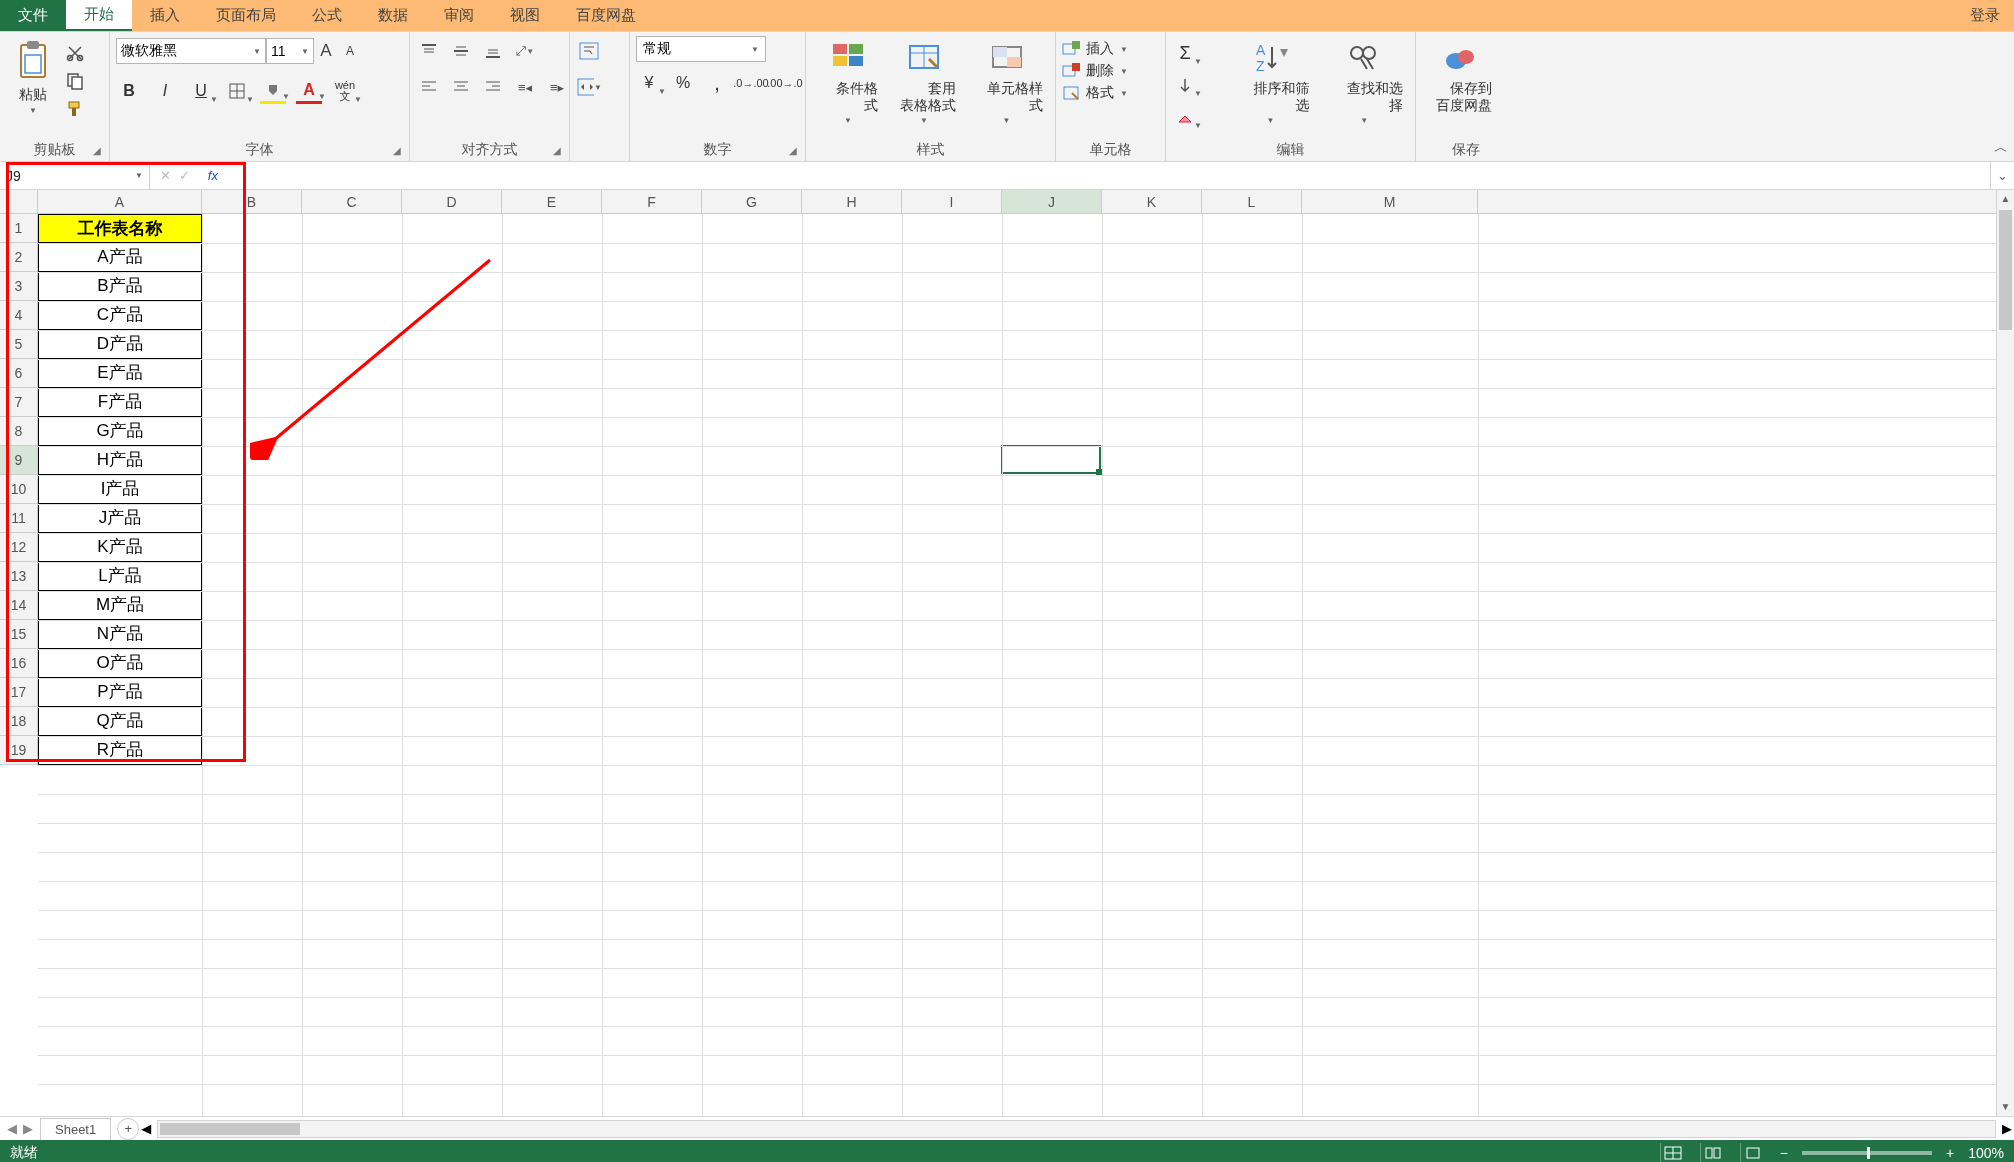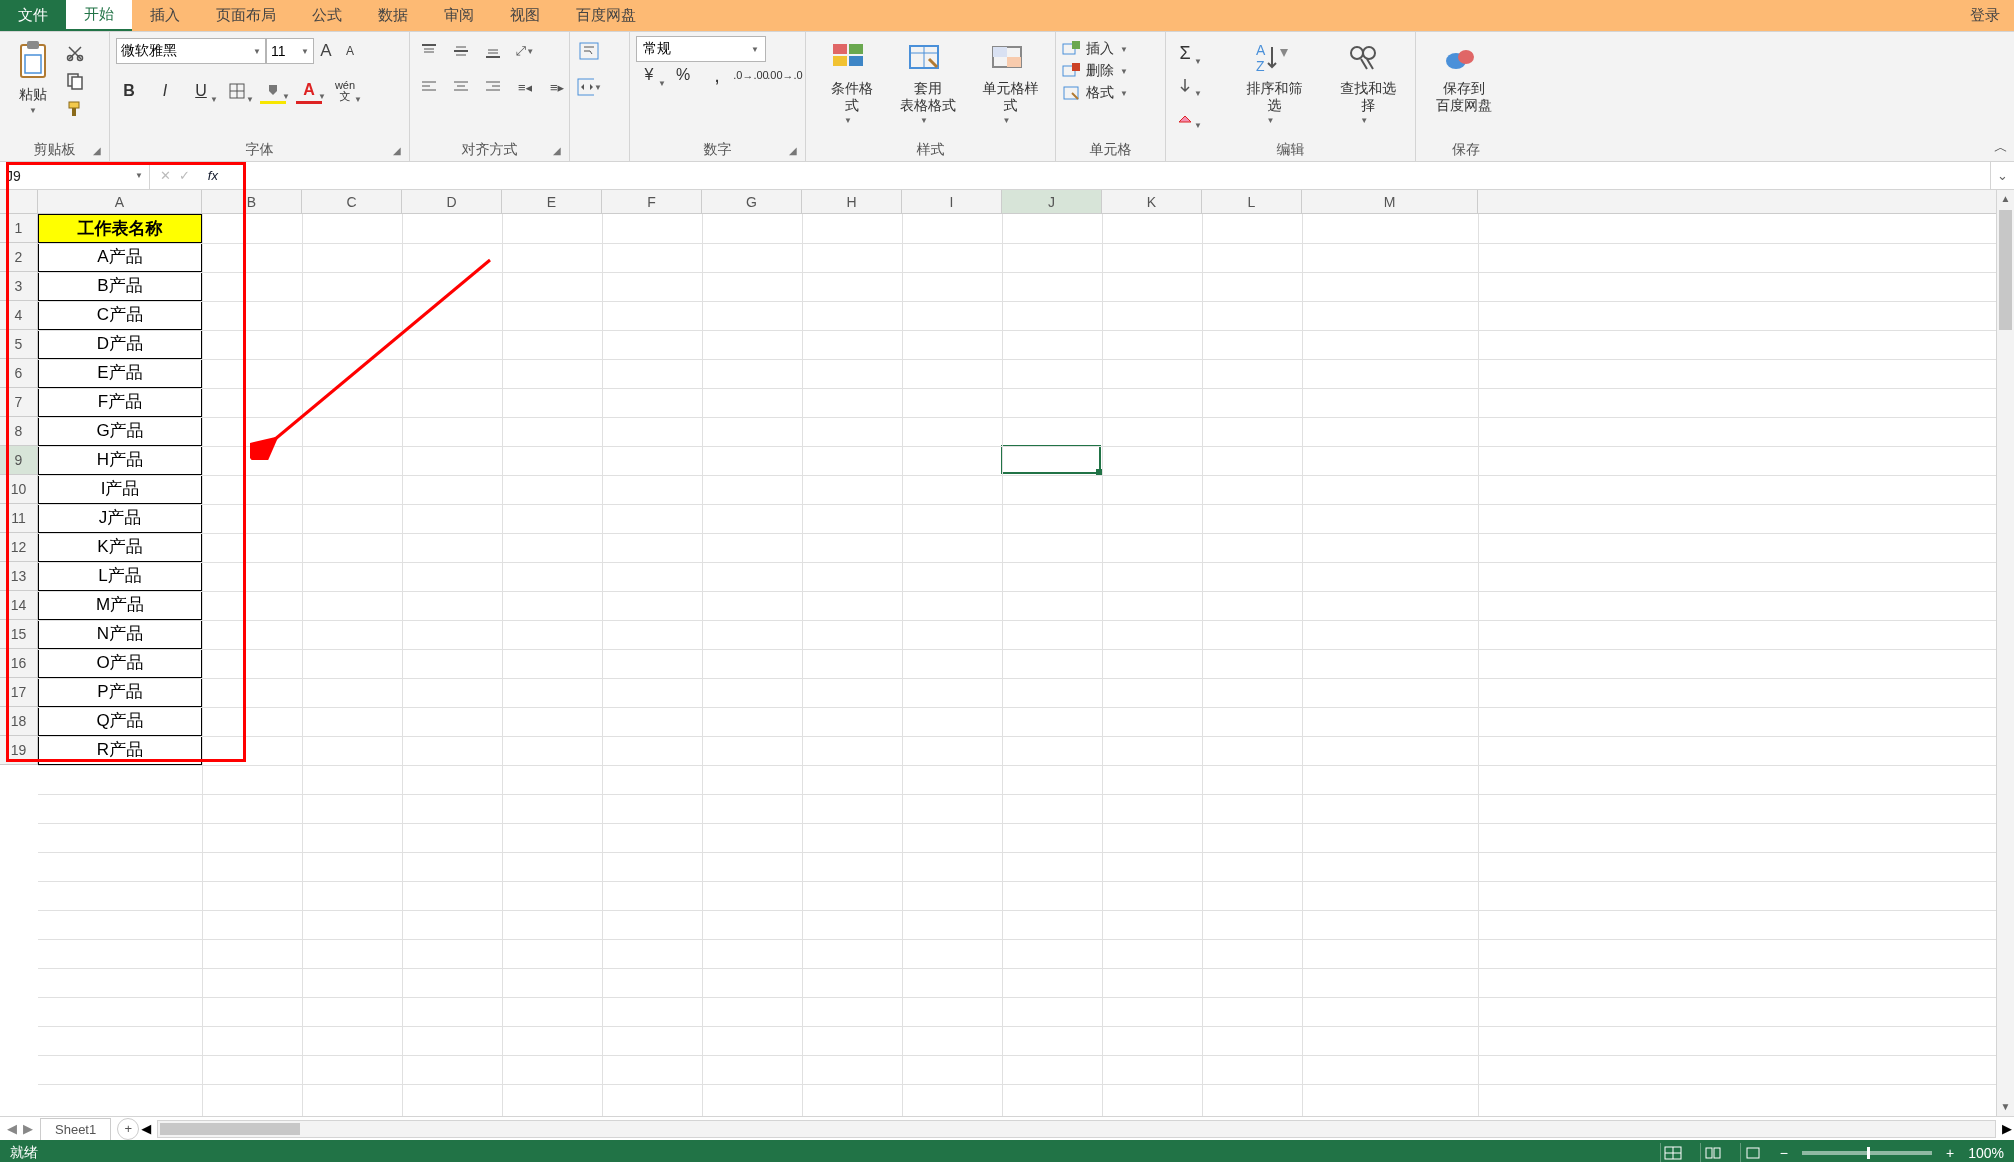--- a/index.html
+++ b/index.html
@@ -40,39 +40,39 @@
 .underline-r { border-bottom: 3px solid #d22; }
 
 
 .align-rows { display: flex; flex-direction: column; gap: 10px; padding-top: 2px; }
 .align-row { display: flex; gap: 6px; }
 .abtn { width: 26px; height: 26px; display: flex; align-items: center; justify-content: center; color: #555; }
 
 
 .bigbtn { display: flex; flex-direction: column; align-items: center; gap: 2px; padding: 2px 6px; min-width: 72px; }
 .bigbtn .bicon { width: 40px; height: 40px; display: flex; align-items: center; justify-content: center; }
-.bigbtn .blabel { font-size: 14px; color: #333; text-align: center; line-height: 1.2; margin-left: 8px; }
-
-
-.num-rows { display: flex; flex-direction: column; }
+.bigbtn .blabel { font-size: 14px; color: #333; text-align: right; line-height: 1.2; margin-left: 8px; }
+
+
+.num-rows { display: flex; flex-direction: column; gap: 8px; }
 .numfmt { width: 130px; height: 26px; border: 1px solid #b5b5b5; background: #fff; padding: 0 6px; display: flex; align-items: center; justify-content: space-between; font-size: 14px; }
 .num-row2 { display: flex; gap: 8px; align-items: center; }
 
 
 .cell-stack { display: flex; flex-direction: column; gap: 4px; padding-top: 4px; }
 .cell-item { display: flex; align-items: center; gap: 6px; font-size: 14px; color: #333; }
 
 
 .edit-stack { display: flex; flex-direction: column; gap: 6px; padding-top: 4px; }
 
 
 .fxbar { display: flex; align-items: center; height: 28px; border-bottom: 1px solid #d4d4d4; background: #fff; }
 .namebox { width: 150px; border-right: 1px solid #d4d4d4; height: 100%; display: flex; align-items: center; padding: 0 6px; font-size: 14px; color: #222; justify-content: space-between; }
 .fx-btns { display: flex; align-items: center; gap: 8px; padding: 0 10px; color: #888; }
-.fx-label { font-style: italic; color: #0f172a; padding: 0 8px; }
+.fx-label { font-style: italic; color: #1d4ed8; padding: 0 8px; }
 .fx-input { flex: 1; height: 100%; border: none; outline: none; padding: 0 6px; }
 .fx-expand { width: 24px; text-align: center; color: #666; border-left: 1px solid #d4d4d4; height: 100%; display: flex; align-items: center; justify-content: center; }
 
 
 .grid-wrap { position: relative; background: #fff; height: 926px; }
 .colhdr { display: flex; position: absolute; top: 0; left: 0; right: 18px; height: 24px; background: #f3f3f3; border-bottom: 1px solid #ccc; }
 .corner-cell { width: 38px; border-right: 1px solid #ccc; background: #f3f3f3; }
 .ch { border-right: 1px solid #ccc; text-align: center; font-size: 14px; color: #555; line-height: 24px; }
 .rowhdr { position: absolute; top: 24px; left: 0; width: 38px; background: #f3f3f3; border-right: 1px solid #ccc; }
 .rh { height: 29px; border-bottom: 1px solid #ccc; text-align: center; font-size: 14px; color: #555; line-height: 29px; }

